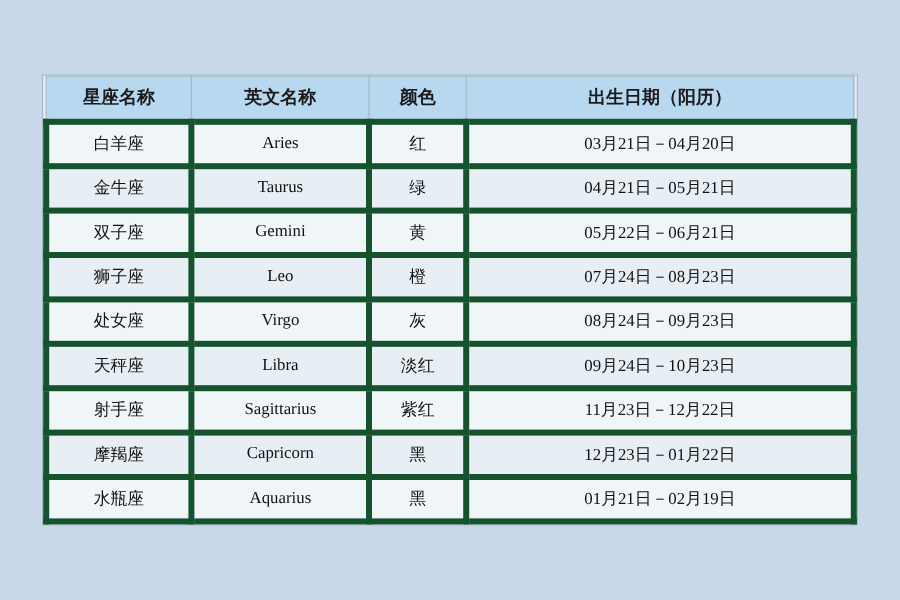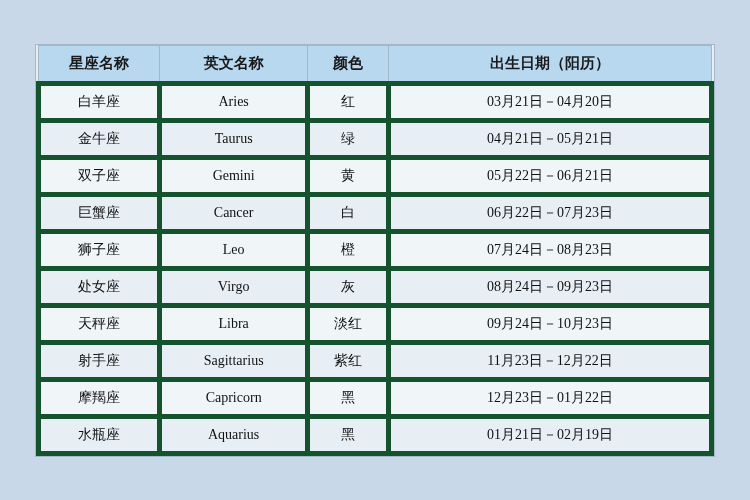--- a/index.html
+++ b/index.html
@@ -76,26 +76,20 @@
           <td>绿</td>
           <td>04月21日－05月21日</td>
         </tr>
         <tr>
           <td>双子座</td>
           <td>Gemini</td>
           <td>黄</td>
           <td>05月22日－06月21日</td>
         </tr>
         <tr>
-          <td>巨蟹座</td>
-          <td>Cancer</td>
-          <td>白</td>
-          <td>06月22日－07月23日</td>
-        </tr>
-        <tr>
           <td>狮子座</td>
           <td>Leo</td>
           <td>橙</td>
           <td>07月24日－08月23日</td>
         </tr>
         <tr>
           <td>处女座</td>
           <td>Virgo</td>
           <td>灰</td>
           <td>08月24日－09月23日</td>

